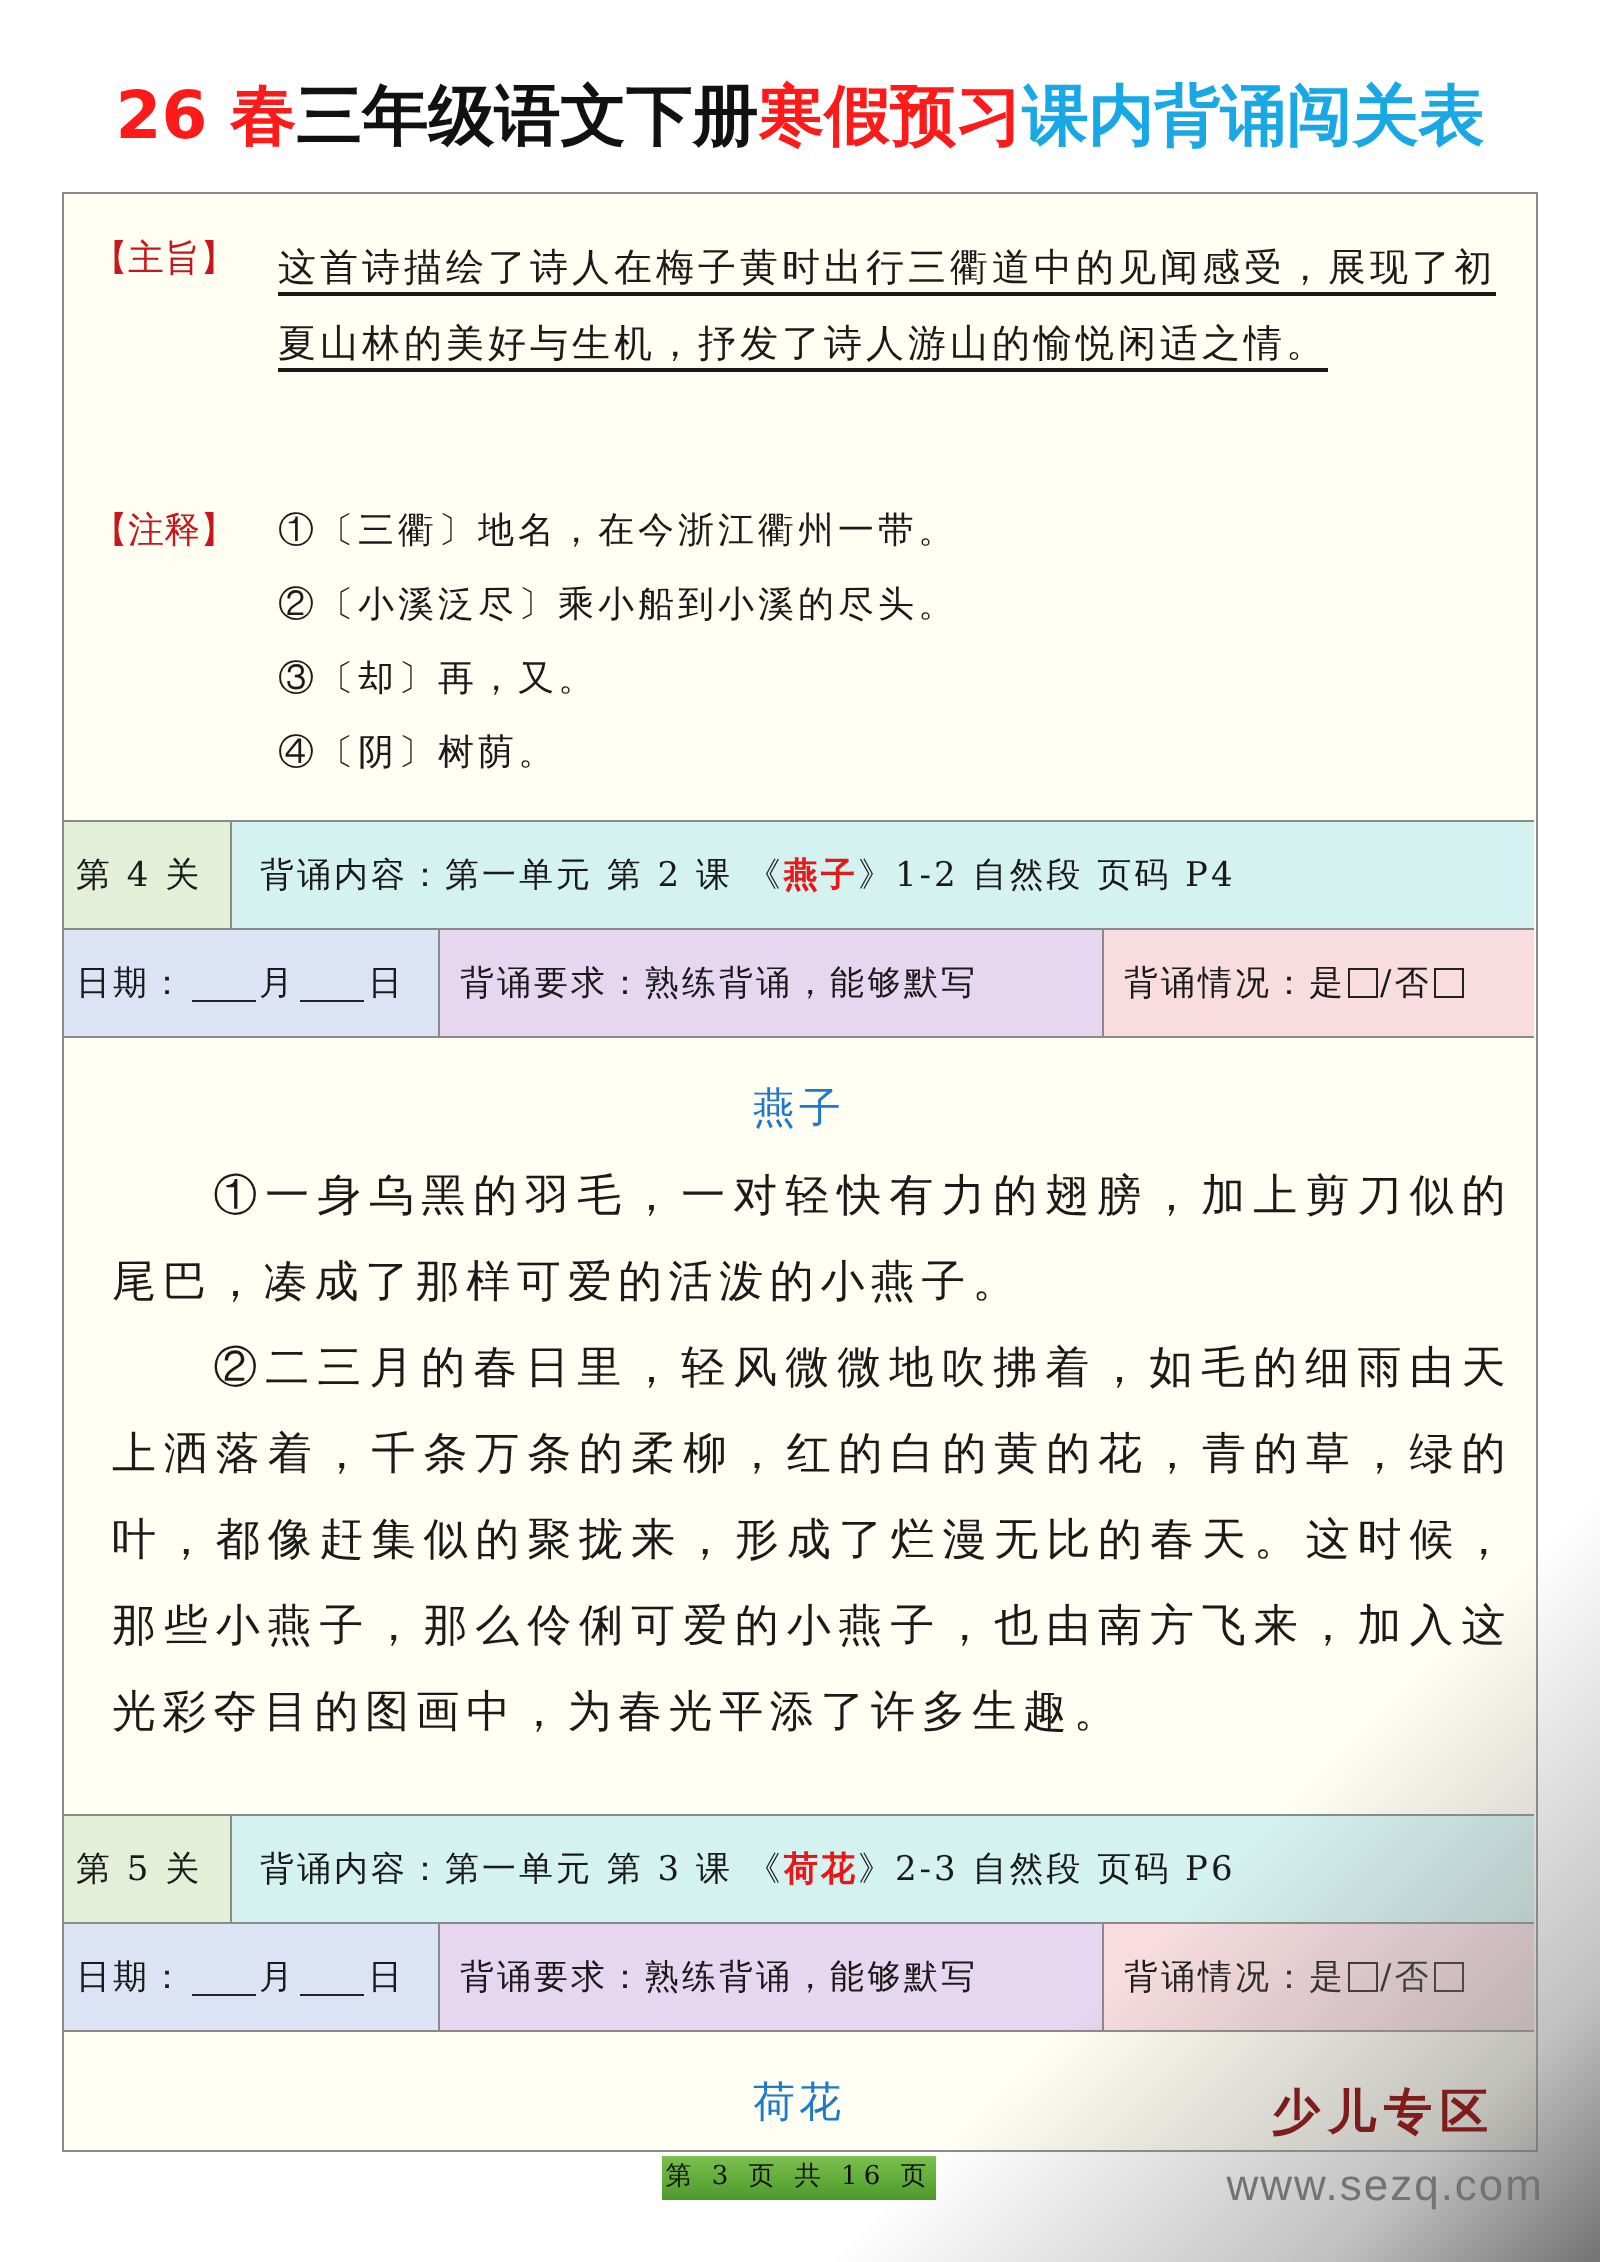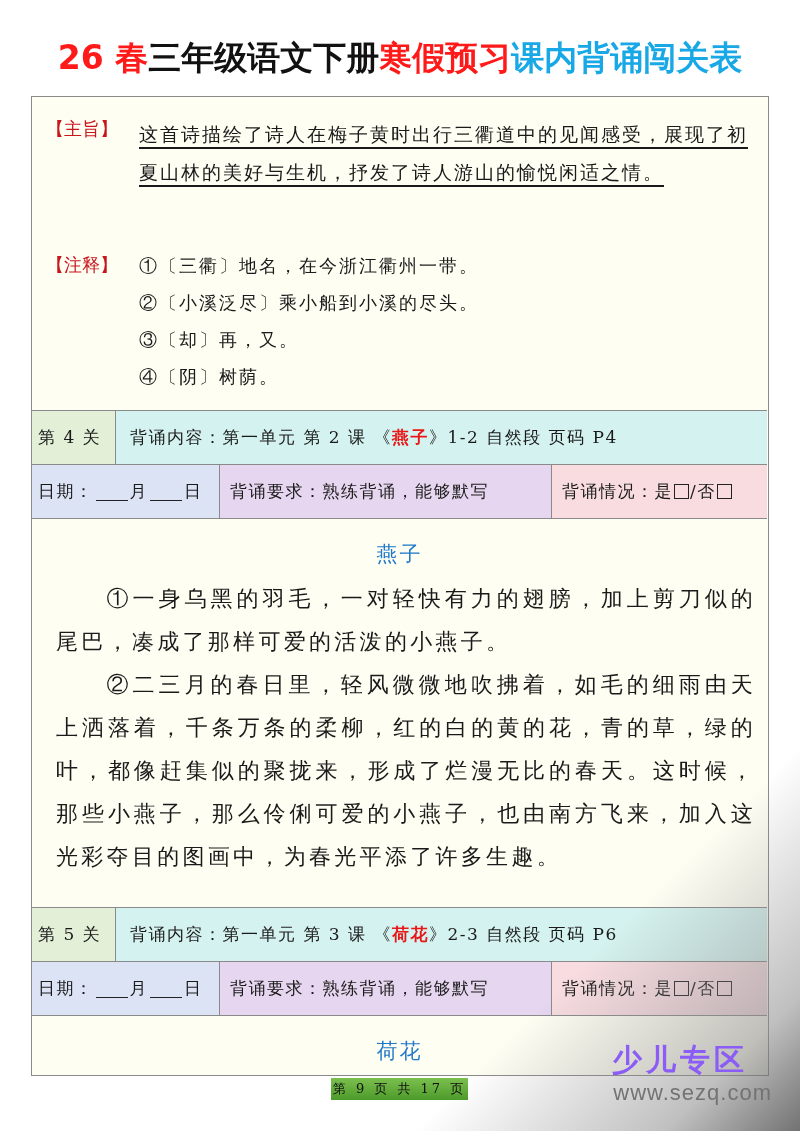--- a/index.html
+++ b/index.html
@@ -62,22 +62,22 @@
     }
     .passage p { text-indent: 2.3em; }
 
     .page-num {
       position: absolute; left: 331px; top: 1078px; width: 137px; height: 22px;
       background: linear-gradient(#7cc04f, #4c9a2a); color: #111;
       font-size: 13px; text-align: center; line-height: 22px; letter-spacing: 3px;
     }
     .wm-cn {
       position: absolute; left: 612px; top: 1040px; width: 160px;
-      color: #8b5cf6; font-family: "DejaVu Sans", sans-serif; font-weight: bold;
-      font-size: 30px; letter-spacing: 4px; text-align: left;
+      color: #7f1d1d; font-family: "DejaVu Sans", sans-serif; font-weight: bold;
+      font-size: 24px; letter-spacing: 4px; text-align: center;
     }
     .wm-url {
       position: absolute; left: 560px; top: 1080px; width: 212px; text-align: right;
       color: #737373; font-family: "Liberation Sans", sans-serif; font-size: 22px; letter-spacing: 1px;
     }
   </style>
 </head>
 <body>
 
 <div class="title">
@@ -153,15 +153,15 @@
         <span>/否</span>
         <span class="box"></span>
     </div>
   </div>
   <div class="row" style="top:918px;height:0;"></div>
   <div class="passage-title" style="top:940px;">荷花</div>
 </div>
 
 <div class="corner-shade"></div>
 
-<div class="page-num">第 9 页 共 17 页</div>
+<div class="page-num">第 3 页 共 16 页</div>
 <div class="wm-cn">少儿专区</div>
 <div class="wm-url">www.sezq.com</div>
 
 </body></html>

